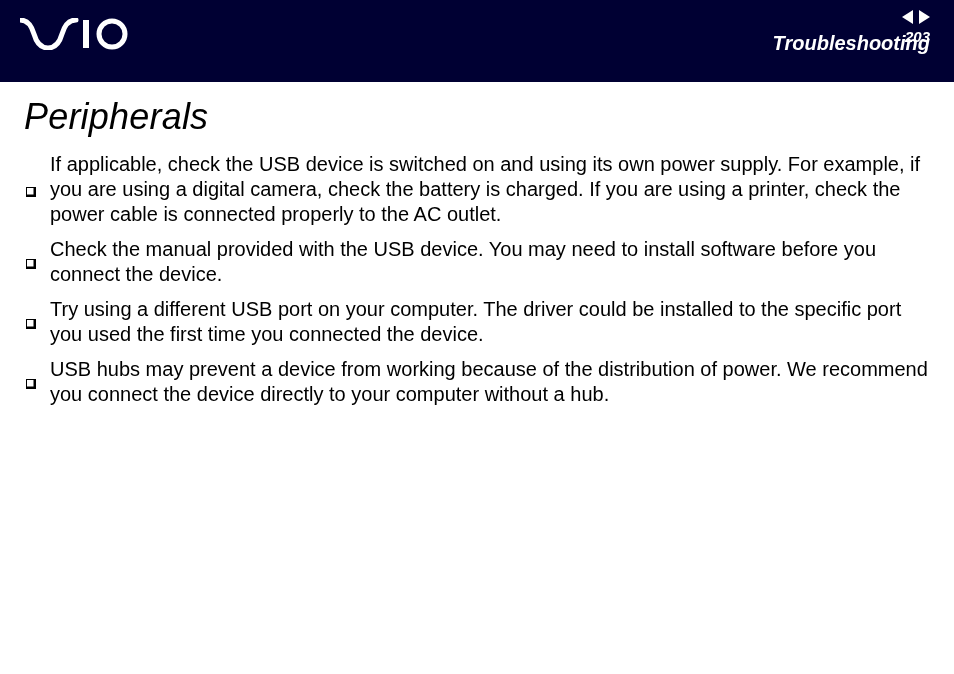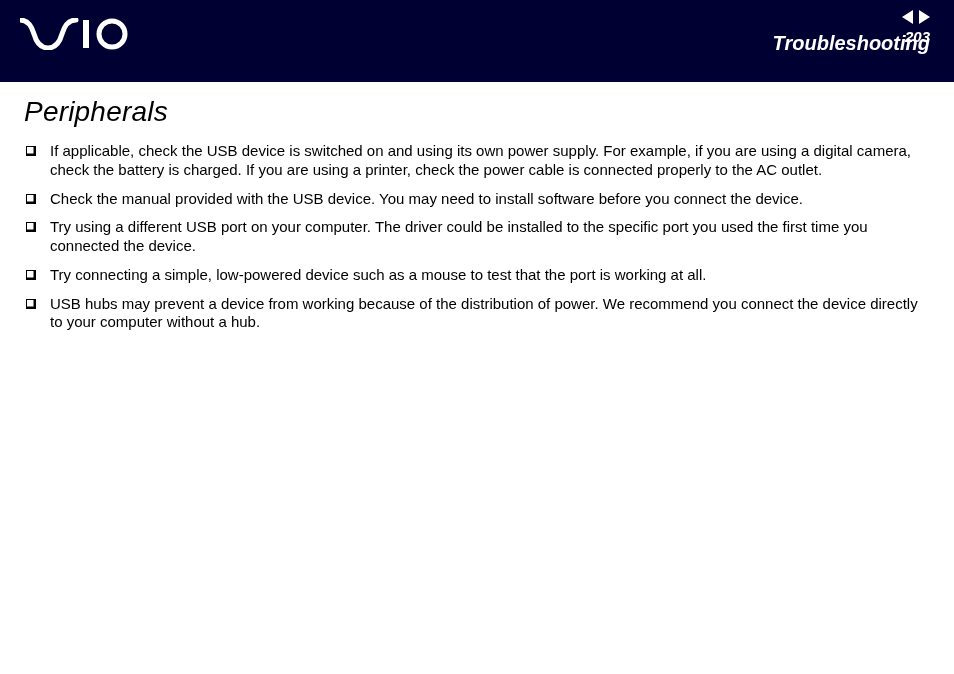--- a/index.html
+++ b/index.html
@@ -37,38 +37,38 @@
     right: 24px;
     top: 32px;
     font-size: 20px;
     font-weight: bold;
     font-style: italic;
   }
   .content {
     padding: 14px 24px 0 24px;
   }
   .title {
-    font-size: 28px;
+    font-size: 36px;
     font-style: italic;
     font-weight: 400;
     margin-bottom: 14px;
     letter-spacing: 0.2px;
   }
   .question {
     font-size: 22px;
     font-style: italic;
     color: #3333cc;
     margin-bottom: 14px;
     font-weight: 400;
   }
   .item {
     display: flex;
-    align-items: flex-start;
+    align-items: center;
     margin-bottom: 10px;
-    font-size: 15px;
+    font-size: 20px;
     line-height: 1.25;
   }
   .bullet {
     width: 10px;
     height: 10px;
     border: 1.5px solid #000;
     margin-top: 4px;
     margin-right: 14px;
     margin-left: 2px;
     flex-shrink: 0;
@@ -113,19 +113,15 @@
   <div class="item">
     <span class="bullet"></span>
     <span class="item-text">Check the manual provided with the USB device. You may need to install software before you connect the device.</span>
   </div>
   <div class="item">
     <span class="bullet"></span>
     <span class="item-text">Try using a different USB port on your computer. The driver could be installed to the specific port you used the first time you connected the device.</span>
   </div>
   <div class="item">
     <span class="bullet"></span>
-    <span class="item-text">Try connecting a simple, low-powered device such as a mouse to test that the port is working at all.</span>
-  </div>
-  <div class="item">
-    <span class="bullet"></span>
     <span class="item-text">USB hubs may prevent a device from working because of the distribution of power. We recommend you connect the device directly to your computer without a hub.</span>
   </div>
 </div>
 
 </body></html>

